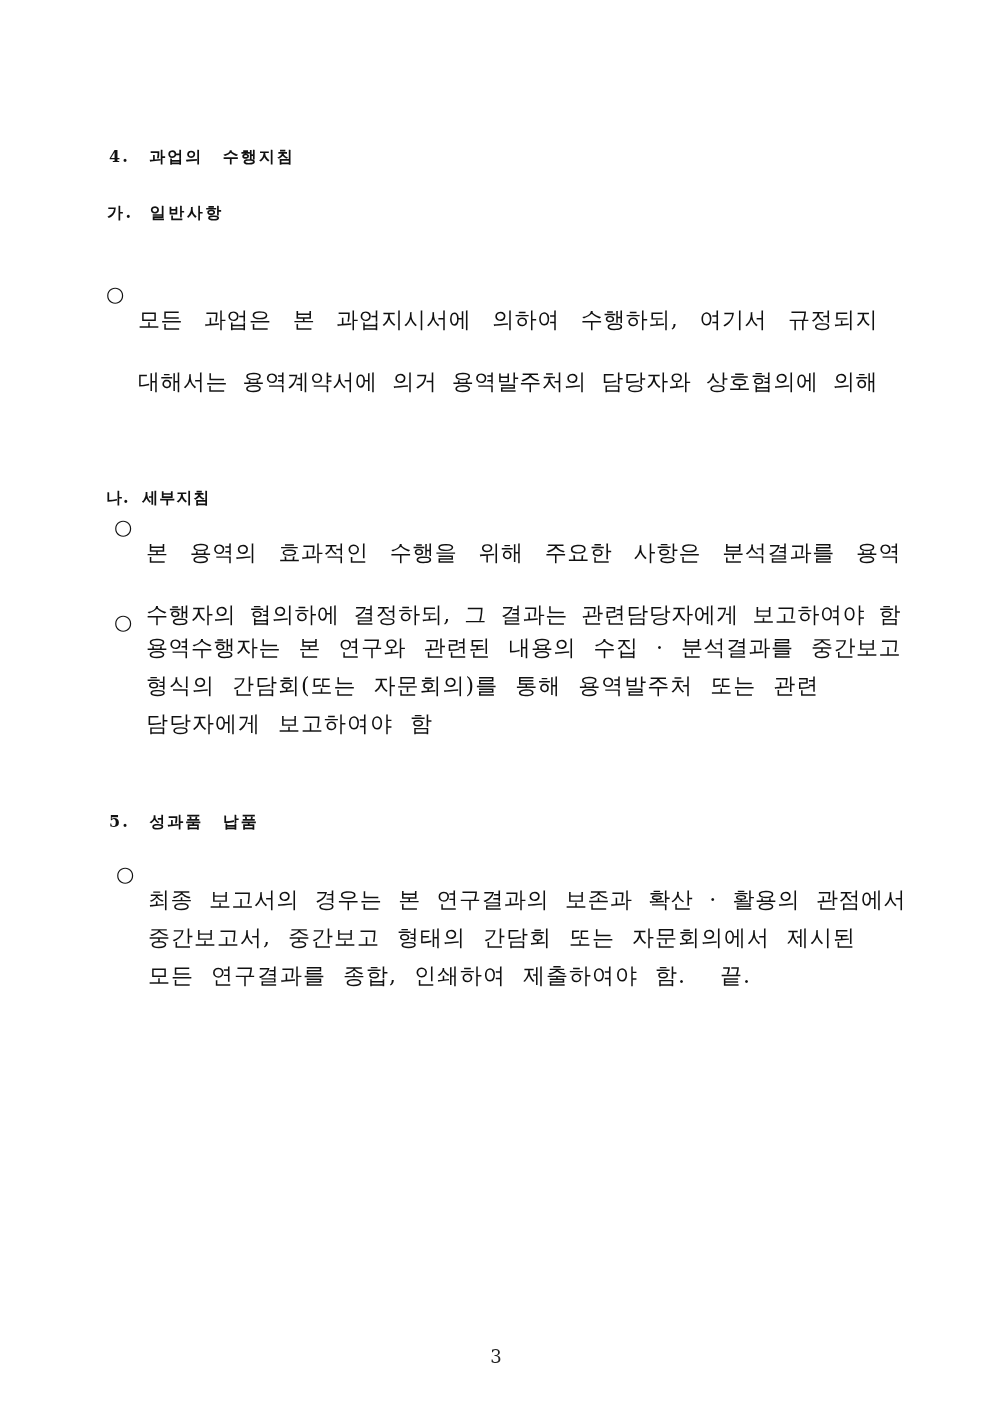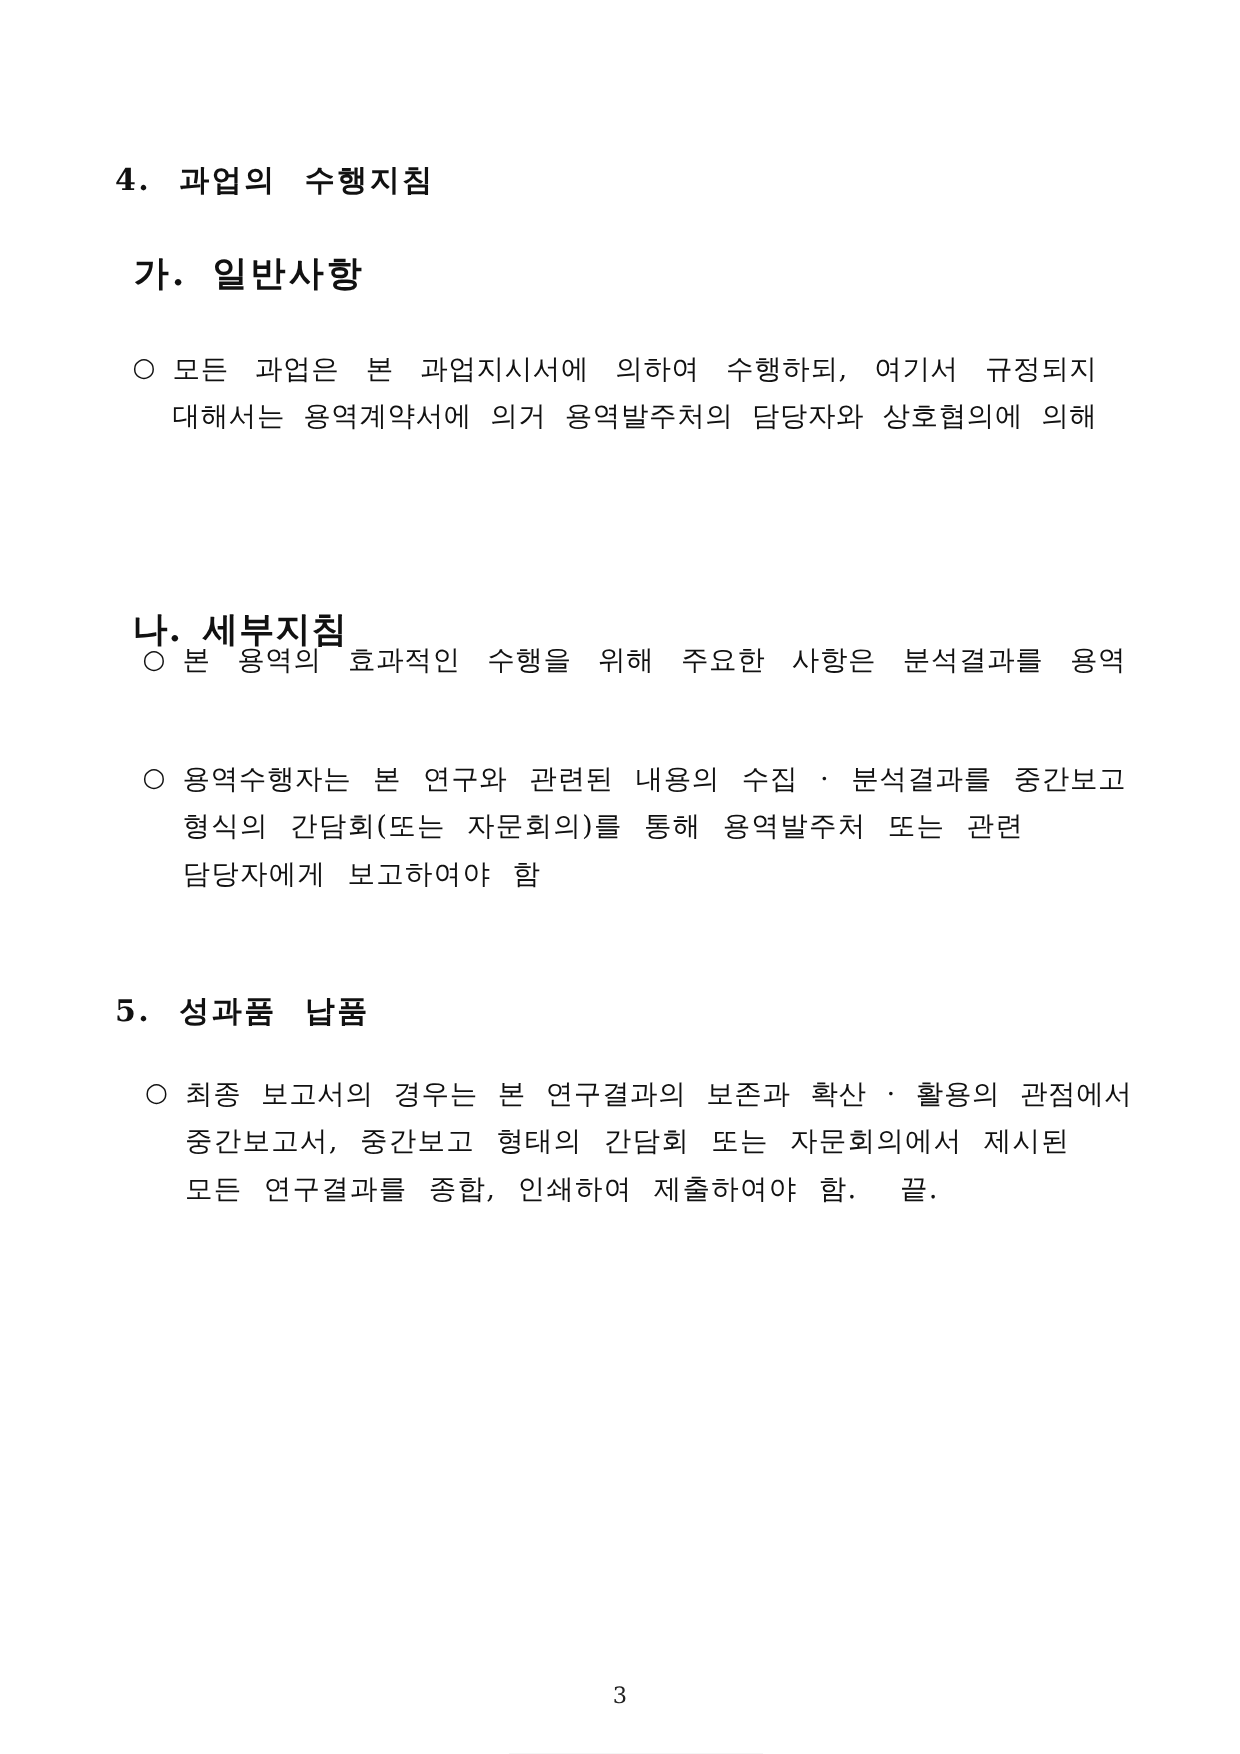--- a/index.html
+++ b/index.html
@@ -12,32 +12,32 @@
     width: 992px;
     height: 1403px;
     margin: 0 auto;
     background: #ffffff;
     color: #111111;
     font-family: "DejaVu Serif", "Liberation Serif", serif;
     overflow: hidden;
   }
   .h-main {
     position: absolute;
-    margin: 0;
-    font-size: 24px;
+    margin: 17px;
+    font-size: 16px;
     font-weight: 700;
     line-height: 1.1;
     letter-spacing: 2px;
     word-spacing: 12px;
     white-space: nowrap;
   }
   .h-sub {
     position: absolute;
     margin: 0;
-    font-size: 28px;
+    font-size: 16px;
     font-weight: 700;
     line-height: 1.1;
     letter-spacing: 2.5px;
     word-spacing: 8px;
     white-space: nowrap;
   }
   .para {
     position: absolute;
   }
   .marker {
@@ -55,20 +55,21 @@
     font-size: 22px;
     line-height: 38px;
     letter-spacing: 1px;
     word-spacing: 9px;
   }
   .line.just {
     letter-spacing: 0.5px;
     word-spacing: normal;
     text-align: justify;
     text-align-last: justify;
+    margin-top: 24px;
   }
   .footer {
     position: absolute;
     left: 0;
     top: 1346px;
     width: 100%;
     text-align: center;
     font-size: 18px;
     letter-spacing: 0;
     color: #222222;
@@ -90,20 +91,21 @@
       <div class="line just">대해서는 용역계약서에 의거 용역발주처의 담당자와 상호협의에 의해</div>
     </div>
   </div>
 
   <h2 class="h-sub" style="left:106px; top:489px; letter-spacing:1px; word-spacing:6px;">나. 세부지침</h2>
 
   <div class="para" style="left:114px; top:510px; width:787px;">
     <span class="marker">○</span>
     <div class="lines" style="width:755px;">
       <div class="line just">본 용역의 효과적인 수행을 위해 주요한 사항은 분석결과를 용역</div>
+      <div class="line just">수행자의 협의하에 결정하되, 그 결과는 관련담당자에게 보고하여야 함</div>
     </div>
   </div>
 
   <div class="para" style="left:114px; top:605px; width:787px;">
     <span class="marker">○</span>
     <div class="lines" style="width:755px;">
       <div class="line just">용역수행자는 본 연구와 관련된 내용의 수집 · 분석결과를 중간보고</div>
       <div class="line">형식의 간담회(또는 자문회의)를 통해 용역발주처 또는 관련</div>
       <div class="line">담당자에게 보고하여야 함</div>
     </div>

